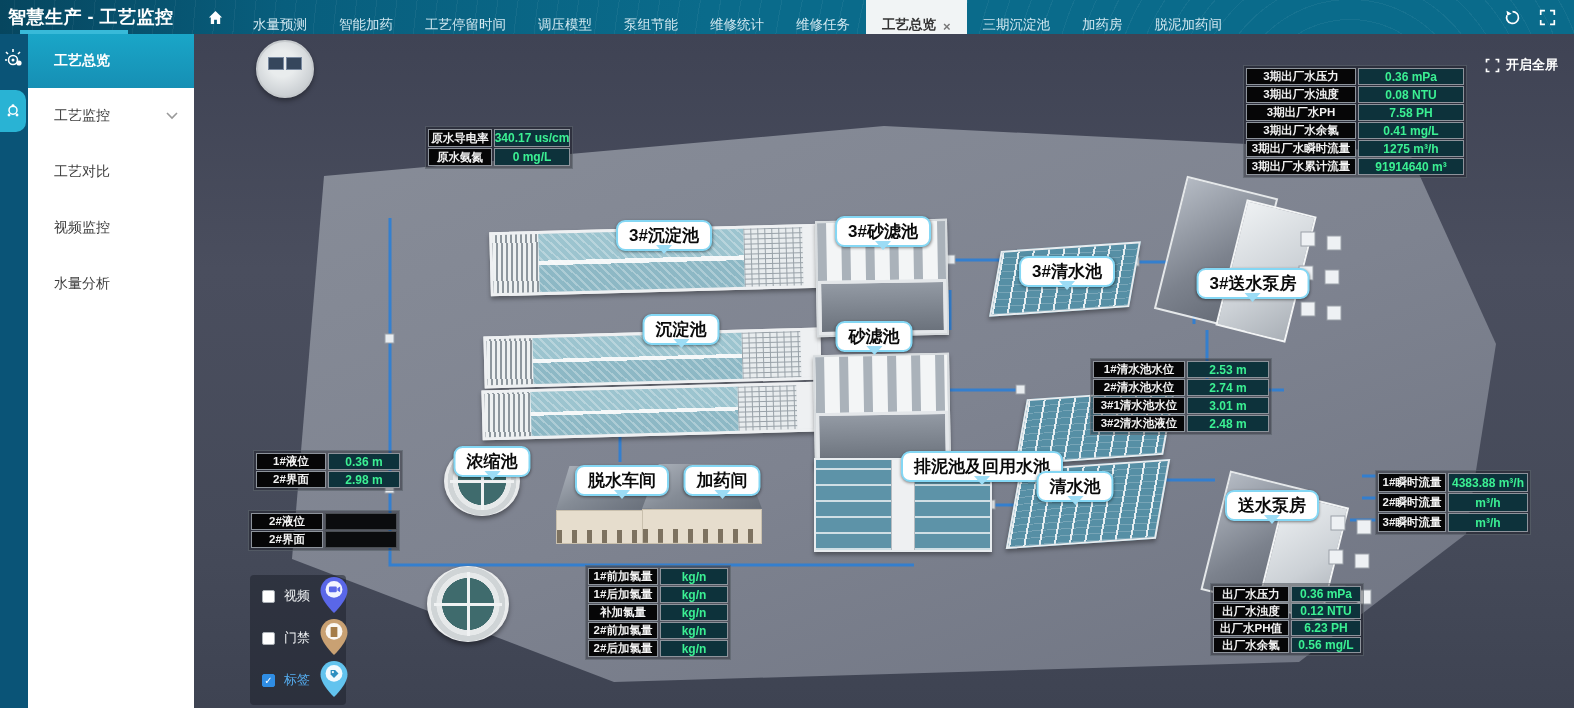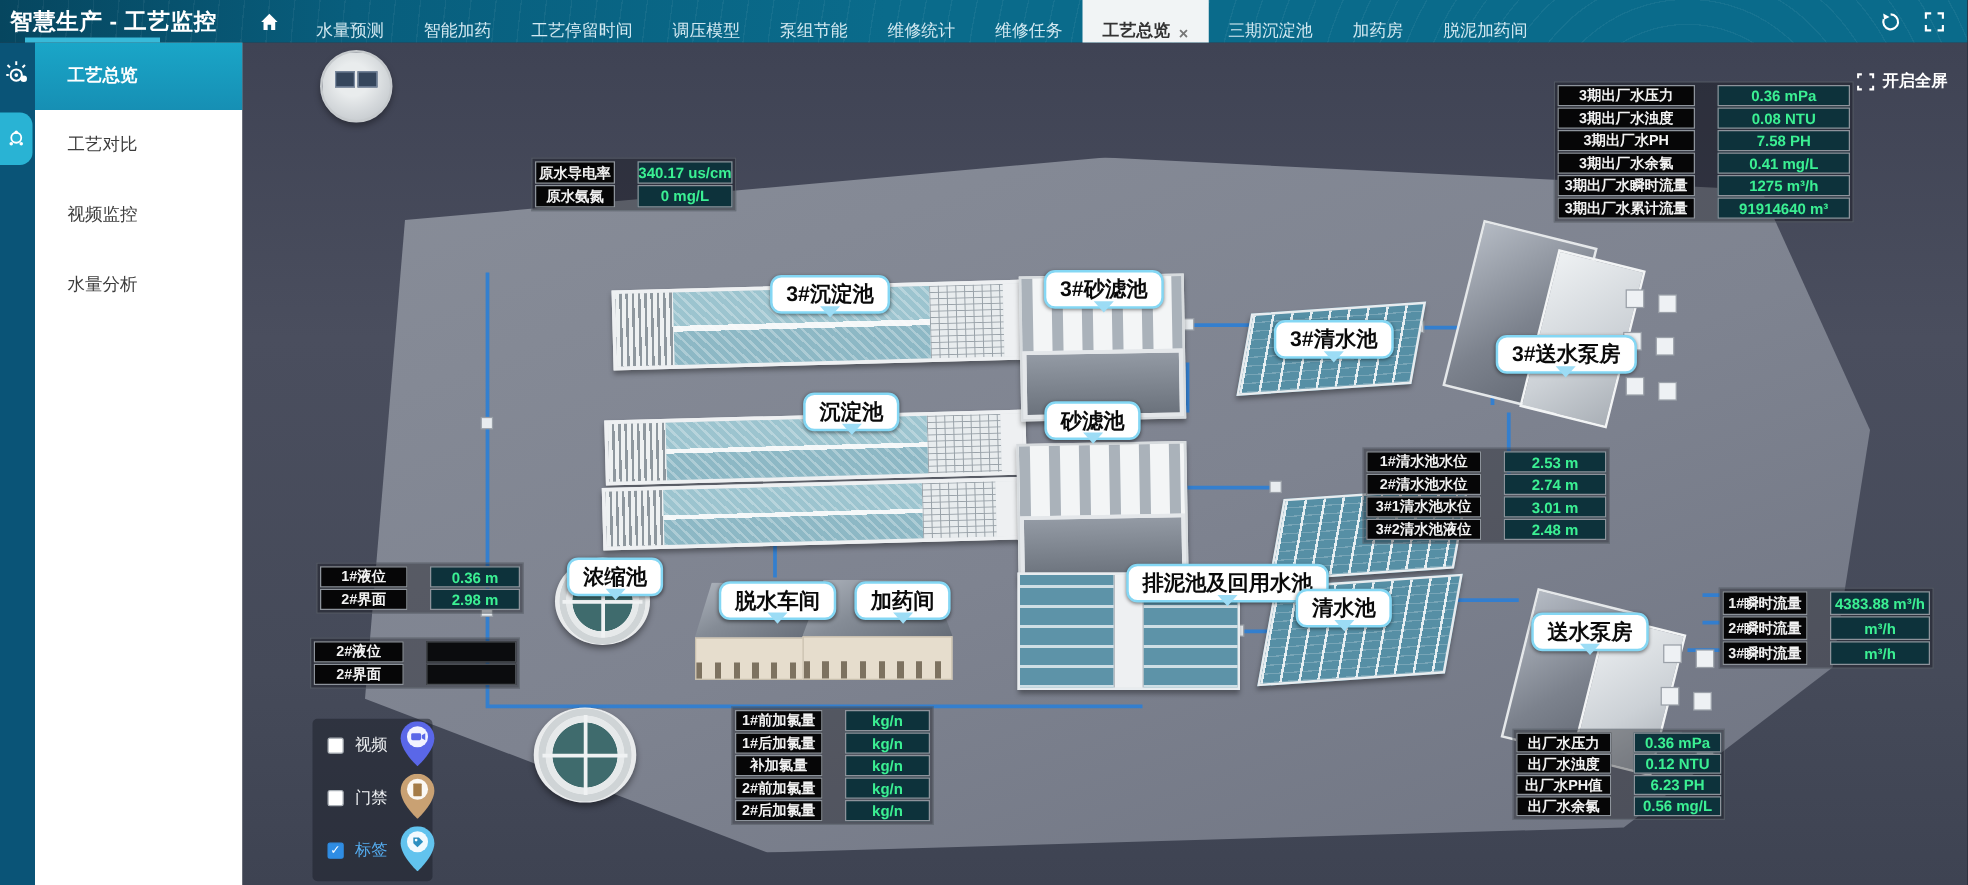--- a/index.html
+++ b/index.html
@@ -95,21 +95,21 @@
 
   
   .bubble { position:absolute; transform:translateX(-50%); background:#fff; border:2px solid #84d7f4; border-radius:9px;
     padding:2px 11px; font-size:17px; font-weight:bold; color:#0a0a0a; white-space:nowrap;
     box-shadow:0 1px 3px rgba(0,0,0,.45); cursor:pointer; z-index:12;margin-top:28px; }
   .bubble::after { content:""; position:absolute; left:50%; bottom:-13px; transform:translateX(-50%);
     border:8px solid transparent; border-top:9px solid #9cdcf5; }
 
   
   .panel { position:absolute; z-index:15; background:rgba(8,10,14,.35); padding:1px; border:1px solid rgba(125,135,145,.45); }
-  .prow { display:flex; height:var(--rh,18px); margin:1px;gap:16px; }
+  .prow { display:flex; height:var(--rh,18px); margin:1px; }
   .pcell { display:flex; align-items:center; justify-content:center; white-space:nowrap; }
   .plabel { width:var(--lw,72px); background:#060607; border:1px solid #8d939b; color:#f2f2f2; font-size:11.5px; font-weight:bold; }
   .pvalue { width:var(--vw,72px); background:#0d323b; border:1px solid #8d939b; margin-left:2px; color:#3bf093; font-size:12px; font-weight:bold; }
   .panel.dark .pvalue { background:#0b0c0e; border-color:#4a4e53; }
 
   
   .layers { position:absolute; left:56px; top:541px; width:96px; height:130px; background:rgba(25,29,40,.5);
     border-radius:4px; z-index:16; }
   .layer-row { position:relative; display:flex; align-items:center; height:42px; padding-left:12px; cursor:pointer; }
   .cb { width:13px; height:13px; background:#fff; border:1px solid #aab0b6; border-radius:2px;
@@ -218,20 +218,26 @@
         <circle cx="5" cy="15" r="1.8" fill="#fff"></circle>
         <circle cx="15" cy="15" r="1.8" fill="#fff"></circle>
         <circle cx="10" cy="3.5" r="1.8" fill="#fff"></circle>
       </svg>
     </div>
   </div>
 
   <div class="sidebar">
     <div class="side-item active">
       <span>工艺总览</span>
+    </div>
+    <div class="side-item">
+      <span>工艺监控</span>
+      <svg class="chev" width="12" height="8" viewBox="0 0 12 8">
+        <path d="M1 1 L6 6 L11 1" stroke="#9a9a9a" stroke-width="1.6" fill="none"></path>
+      </svg>
     </div>
     <div class="side-item">
       <span>工艺对比</span>
     </div>
     <div class="side-item">
       <span>视频监控</span>
     </div>
     <div class="side-item">
       <span>水量分析</span>
     </div>

